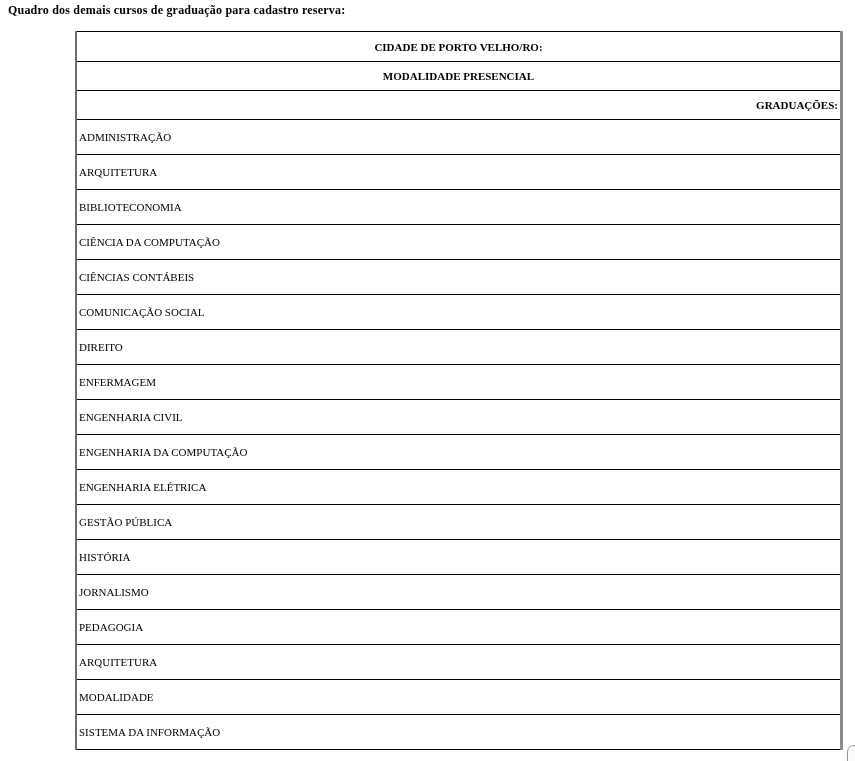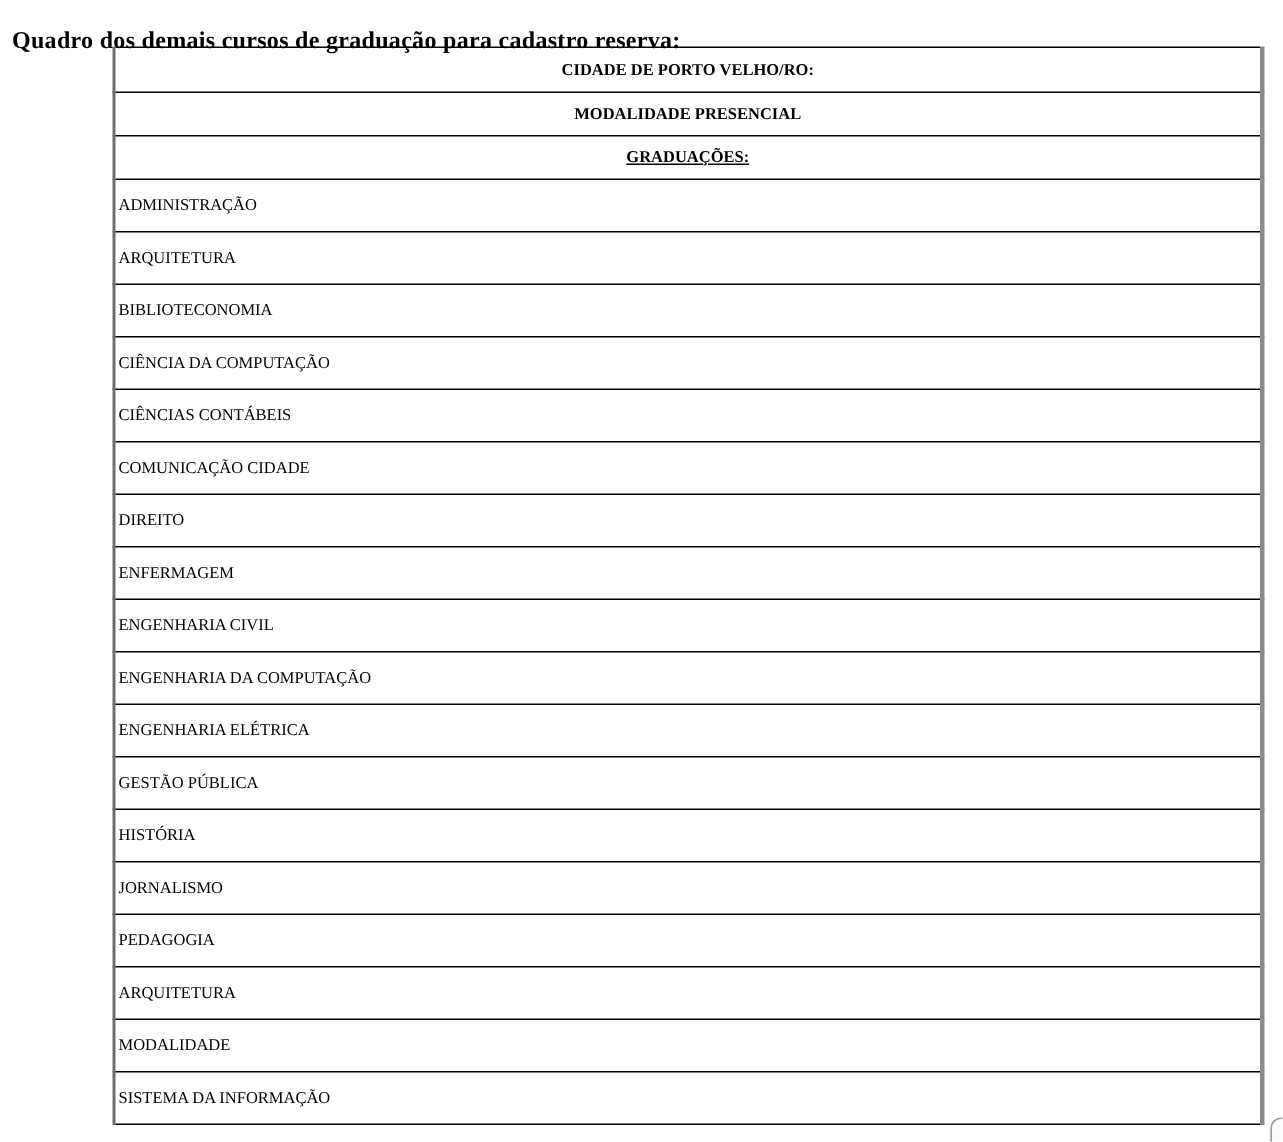--- a/index.html
+++ b/index.html
@@ -6,22 +6,22 @@
   body {
     width: 855px; height: 761px;
     background: #ffffff;
     color: #000000;
     font-family: "Liberation Serif", serif;
     position: relative;
     overflow: hidden;
   }
   .doc-title {
     position: absolute;
-    left: 8px; top: 19px;
-    font-size: 16px;
+    left: 8px; top: 3px;
+    font-size: 12px;
     font-weight: bold;
     letter-spacing: 0.2px;
     white-space: nowrap;
   }
   table.courses-table {
     position: absolute;
     left: 75px; top: 31px;
     width: 768px;
     border-collapse: collapse;
     table-layout: fixed;
@@ -32,21 +32,21 @@
   table.courses-table td {
     border-top: 1px solid #000000;
     border-bottom: 1px solid #000000;
     font-size: 11px;
     padding: 0 2px;
     overflow: hidden;
     white-space: nowrap;
   }
   tr.row-city th    { height: 29px; text-align: center; font-weight: bold; }
   tr.row-modality th{ height: 28px; text-align: center; font-weight: bold; }
-  tr.row-section th { height: 28px; text-align: center;   font-weight: bold; text-decoration: underline; }
+  tr.row-section th { height: 28px; text-align: right;   font-weight: bold; }
   tbody.course-rows td {
     height: 34px;
     text-align: left;
     font-weight: normal;
     vertical-align: middle;
   }
   .floating-corner {
     position: absolute;
     left: 847px; top: 745px;
     width: 34px; height: 30px;
@@ -85,21 +85,21 @@
         <tr>
           <td>BIBLIOTECONOMIA</td>
         </tr>
         <tr>
           <td>CIÊNCIA DA COMPUTAÇÃO</td>
         </tr>
         <tr>
           <td>CIÊNCIAS CONTÁBEIS</td>
         </tr>
         <tr>
-          <td>COMUNICAÇÃO CIDADE</td>
+          <td>COMUNICAÇÃO SOCIAL</td>
         </tr>
         <tr>
           <td>DIREITO</td>
         </tr>
         <tr>
           <td>ENFERMAGEM</td>
         </tr>
         <tr>
           <td>ENGENHARIA CIVIL</td>
         </tr>

